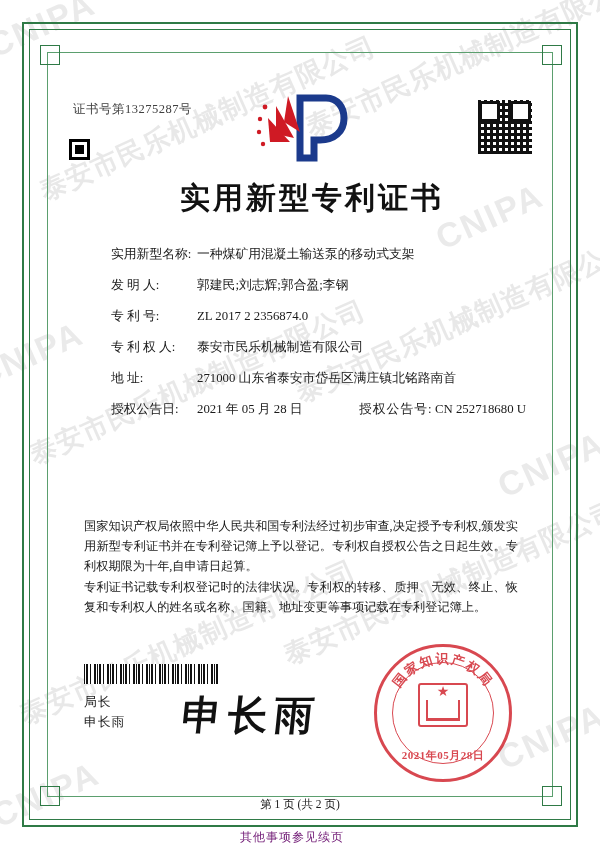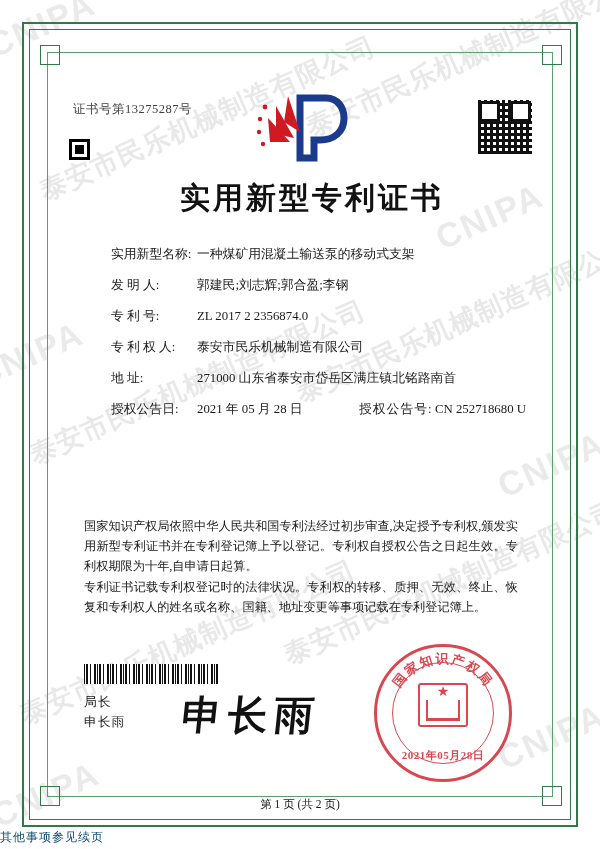--- a/index.html
+++ b/index.html
@@ -287,23 +287,23 @@
   .pagenum {
     position: absolute;
     left: 0; right: 0; top: 797px;
     text-align: center;
     font-size: 11.5px;
     color: #1a1a1a;
   }
   .footnote {
     position: absolute;
     left: 0; right: 16px; top: 829px;
-    text-align: left;
+    text-align: center;
     font-size: 12px;
-    color: #0c4a6e;
+    color: #701a75;
     letter-spacing: 1px;
   }
 </style>
 </head>
 <body>
 
 <div class="page">
 
   <div class="wm-layer">
     <div class="wm wm-cnipa" style="left:-18px; top:30px; transform: rotate(-24deg);">CNIPA</div>

